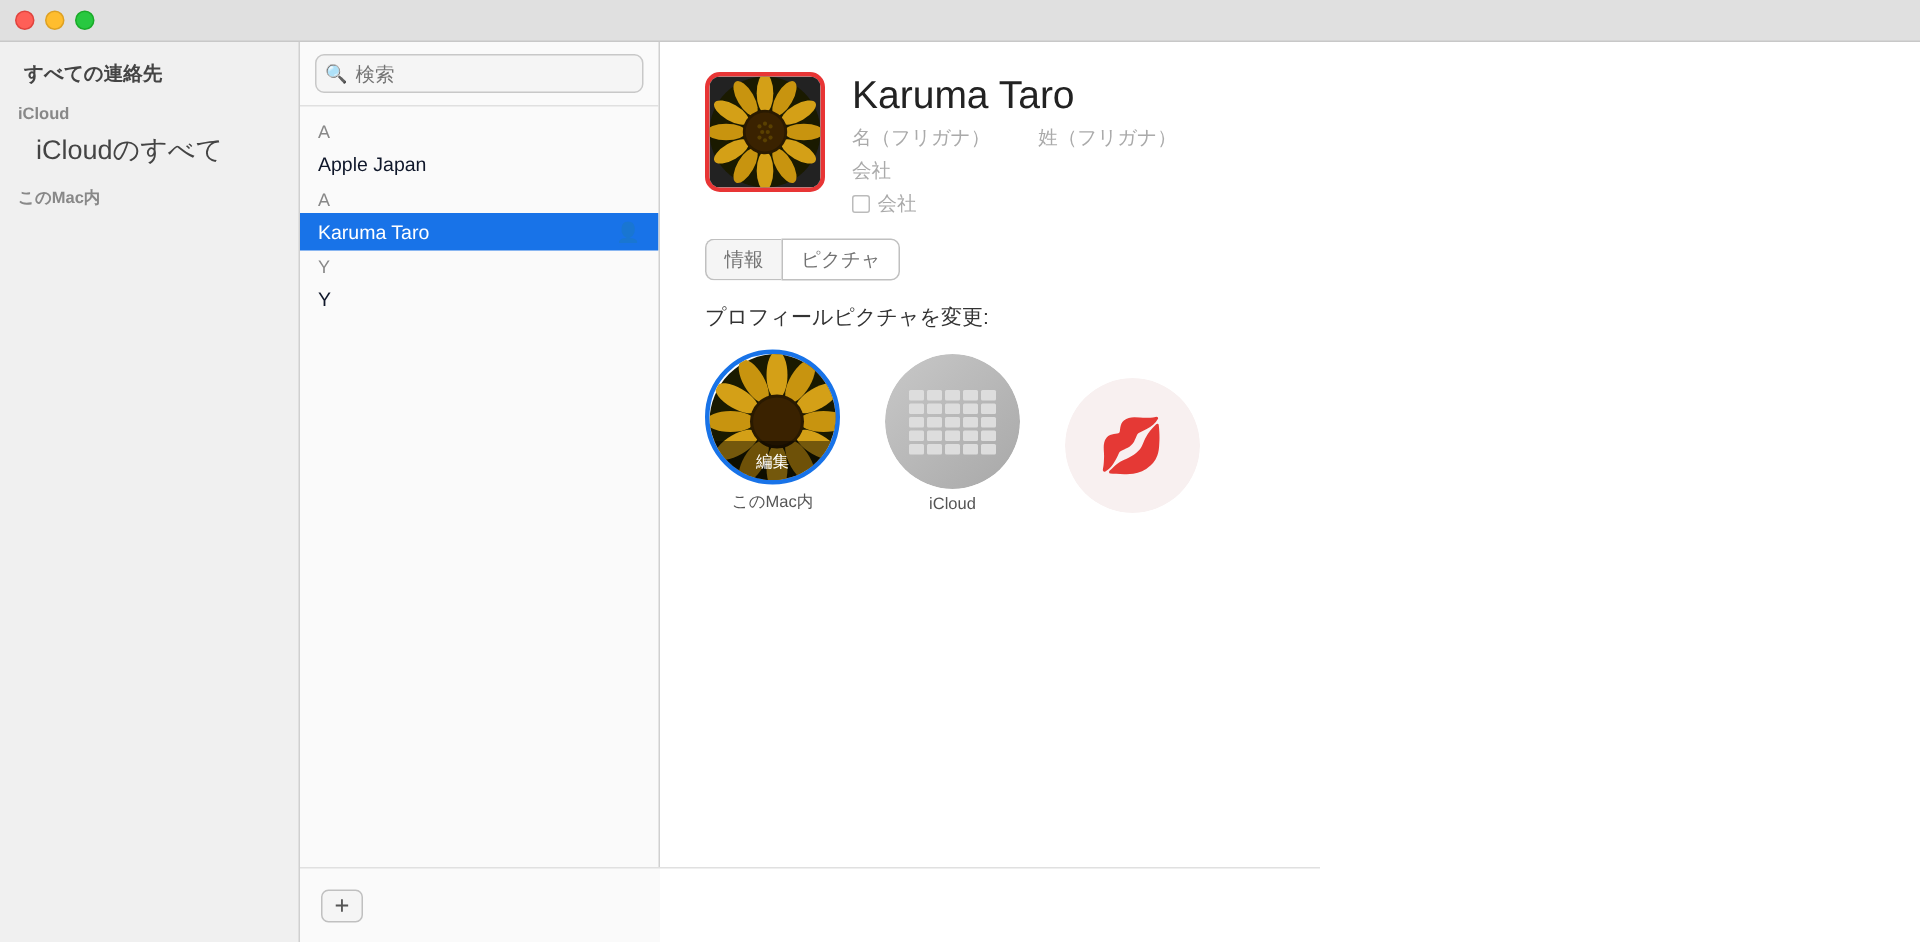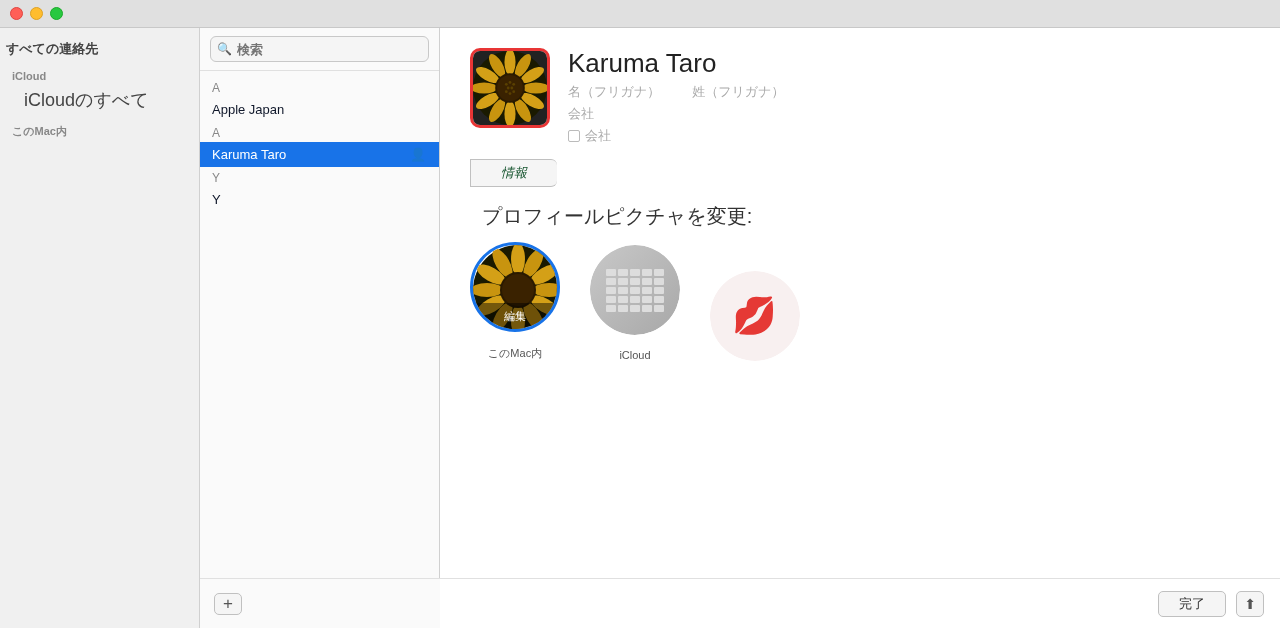--- a/index.html
+++ b/index.html
@@ -44,21 +44,21 @@
     .sidebar {
       width: 200px;
       background: #f0f0f0;
       border-right: 1px solid #d0d0d0;
       display: flex;
       flex-direction: column;
       flex-shrink: 0;
       padding-top: 8px;
     }
     .sidebar-section-header {
-      padding: 4px 6px;
+      padding: 4px 16px;
       font-size: 13px;
       color: #444;
       font-weight: 600;
       cursor: default;
       user-select: none;
     }
     .sidebar-item {
       padding: 4px 12px 4px 24px;
       font-size: 18px;
       color: #444;
@@ -90,21 +90,20 @@
     .search-input {
       width: 100%;
       height: 26px;
       border: 1px solid #c8c8c8;
       border-radius: 6px;
       background: #f5f5f5;
       padding: 0 8px 0 26px;
       font-size: 13px;
       color: #0f766e;
       outline: none;
-      font-weight: bold;
     }
     .search-wrap {
       position: relative;
     }
     .search-icon-inside {
       position: absolute;
       left: 7px;
       top: 50%;
       transform: translateY(-50%);
       color: #999;
@@ -205,53 +204,51 @@
     
     .tabs {
       display: flex;
       gap: 0;
       margin-bottom: 16px;
       align-self: flex-start;
     }
     .tab-btn {
       border: 1px solid #c0c0c0;
       background: #f5f5f5;
-      padding: 4px 30px;
-      font-size: 13px;
-      color: #14532d;
+      padding: 4px 12px;
+      font-size: 13px;
+      color: #737373;
       cursor: pointer;
       user-select: none;
-      font-style: italic;
     }
     .tab-btn:first-child { border-radius: 6px 0 0 6px; border-right: none; }
     .tab-btn:last-child { border-radius: 0 6px 6px 0; }
     .tab-btn.active { background: #fff; }
 
     
     .picture-section {
       display: flex;
       flex-direction: column;
       align-items: flex-start;
       gap: 12px;
     }
     .picture-section-title {
-      font-size: 20px;
+      font-size: 14px;
       color: #333;
-      margin-left: 12px;
     }
     .pictures-row {
       display: flex;
       align-items: flex-end;
       gap: 30px;
     }
     .pic-item {
       display: flex;
       flex-direction: column;
       align-items: center;
-      gap: 14px;
+      gap: 4px;
     }
     .pic-circle {
       width: 90px;
       height: 90px;
       border-radius: 50%;
       overflow: hidden;
       position: relative;
     }
     .pic-circle.active-border {
       border: 3px solid #1873e8;
@@ -470,20 +467,21 @@
         <div class="contact-company">会社</div>
         <div class="contact-company-check">
           <span class="company-checkbox"></span>
           <span>会社</span>
         </div>
       </div>
     </div>
 
     <div class="tabs">
       <button class="tab-btn">情報</button>
+      <button class="tab-btn active">ピクチャ</button>
     </div>
 
     <div class="picture-section">
       <div class="picture-section-title">プロフィールピクチャを変更:</div>
       <div class="pictures-row">
 
         <div class="pic-item">
           <div class="pic-circle active-border">
             <svg viewBox="0 0 90 90" width="90" height="90">
               <circle cx="45" cy="45" r="45" fill="#1a1a00"></circle>
@@ -547,25 +545,19 @@
         <div class="pic-item">
           <div class="pic-circle">
             <div class="lips-img">💋</div>
           </div>
         </div>
       </div>
     </div>
 
     <div class="left-pane-bottom">
     </div>
-    <div class="detail-bottom">
-      <button class="done-btn">完了</button>
-      <div class="share-btn">
-        <span>⬆</span>
-      </div>
-    </div>
   </div>
 
 </div>
 
 <div style="position:fixed; bottom:0; left:200px; width:240px; height:50px; border-top:1px solid #e0e0e0; display:flex; align-items:center; padding:0 14px; background:#fafafa;">
   <div class="add-btn">+</div>
 </div>
 
 </body></html>

